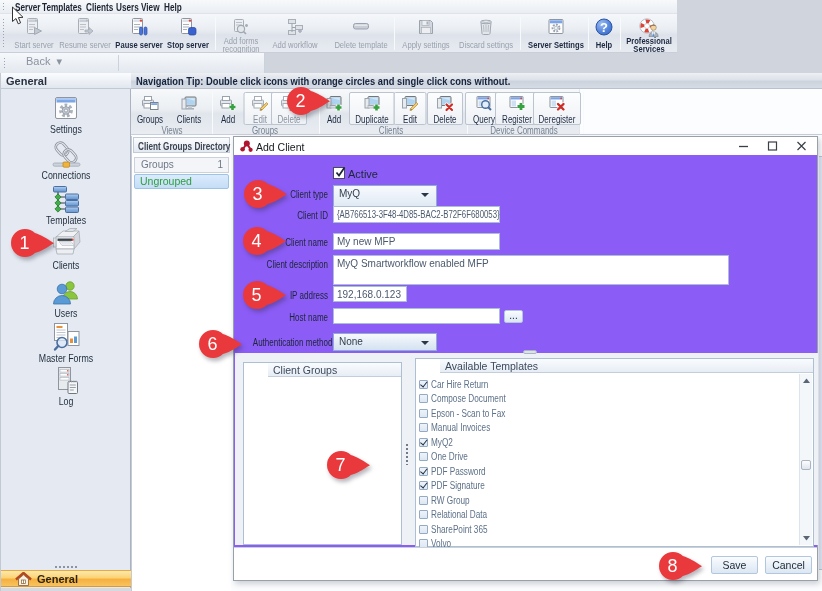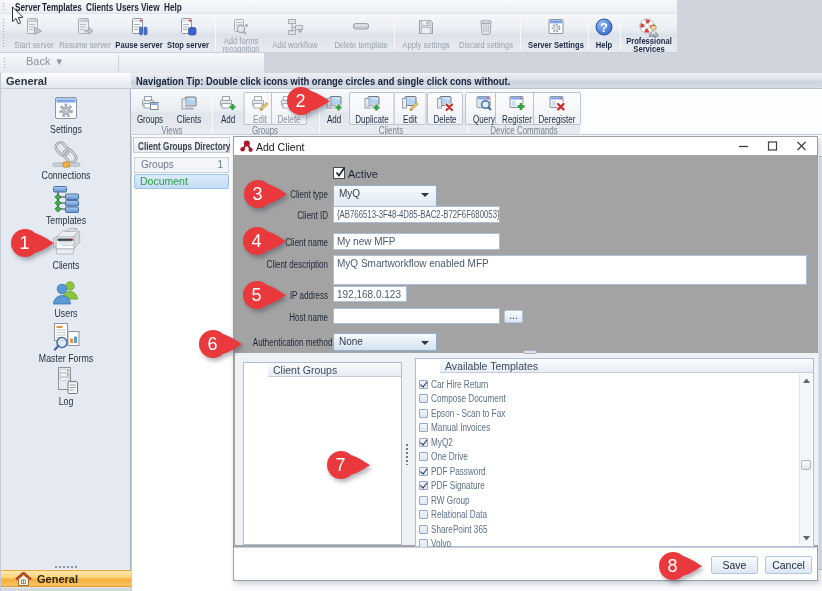--- a/index.html
+++ b/index.html
@@ -71,21 +71,21 @@
   #cgd { left:131px; top:136px; width:100px; height:455px; background:#fff; border-left:1px solid #c4cbd5; }
   #cgdhdr { position:absolute; left:1px; top:1px; width:97px; height:16px;
      background:linear-gradient(#fbfcfe,#e3e9f1); border:1px solid #c2cad6; }
   #cgdhdr span { position:absolute; left:4px; top:2px; font-size:10.5px; font-weight:bold; color:#3c434f; white-space:nowrap; transform:scale(0.78,1); transform-origin:0 50%; }
   #cgdgroups { position:absolute; left:2px; top:21px; width:95px; height:16px; background:#f3f5f8; border:1px solid #ccd2da; font-size:10px; color:#6e7988; }
   #cgdun { position:absolute; left:2px; top:38px; width:95px; height:15px;
      background:linear-gradient(#dcebfc,#c4ddf6); border:1px solid #9cc3e8; border-radius:2px;
      font-size:10.5px; color:#2d9e3e; font-weight:normal; }
 
   
-  #dlg { left:233px; top:136px; width:585px; height:445px; background:#a3a3a3; border:1px solid #9aa0a8; box-shadow:2px 3px 6px rgba(60,70,90,.25); }
+  #dlg { left:233px; top:136px; width:585px; height:445px; background:#8b5cf6; border:1px solid #9aa0a8; box-shadow:2px 3px 6px rgba(60,70,90,.25); }
   #dlgtitle { position:absolute; left:0; top:0; width:100%; height:18px; background:#fff; }
   #dlgtitle .txt { position:absolute; left:22px; top:4px; font-size:10.5px; color:#15181d; }
   .wbtn { position:absolute; top:0px; width:29px; height:18px; color:#333; text-align:center; font-size:11px; line-height:17px; }
   .dlbl { position:absolute; font-size:10px; color:#1c2636; text-align:right; white-space:nowrap; transform:scale(0.8,1); transform-origin:100% 50%; }
   .dinput { position:absolute; border:1px solid #abbed6; background:#fff; font-size:10px; color:#4b5a6d; padding:1px 3px; line-height:13px; }
   .ddrop { position:absolute; border:1px solid #8fadcd; background:linear-gradient(#f7fafd,#e2ebf5 60%,#d3e2f1); font-size:10px; color:#33404f; }
   .ddrop .arr { position:absolute; right:7px; top:7px; width:0; height:0; border-left:4px solid transparent; border-right:4px solid transparent; border-top:4px solid #2b3747; }
 
   #lower { position:absolute; left:1px; top:216px; width:583px; height:192px; background:#eef1f6; }
   .panel { position:absolute; background:#fff; border:1px solid #aebfd4; }
@@ -507,21 +507,21 @@
 
 <div id="cgd" class="abs">
   <div id="cgdhdr">
       <span>Client Groups Directory</span>
     </div>
   <div id="cgdgroups">
       <span style="position:absolute;left:6px;top:1px">Groups</span>
       <span style="position:absolute;right:5px;top:1px">1</span>
     </div>
   <div id="cgdun">
-      <span style="position:absolute;left:5px;top:0px">Document</span>
+      <span style="position:absolute;left:5px;top:0px">Ungrouped</span>
     </div>
 </div>
 
 <div id="dlg" class="abs">
   <div id="dlgtitle">
     <svg style="position:absolute;left:6px;top:3px" width="13" height="12" viewBox="0 0 13 12">
       <path d="M6.8 3.5 L2.8 9.2 M6.8 3.5 L10.8 9.8" stroke="#b01530" stroke-width="2"></path>
       <circle cx="6.8" cy="3.6" r="3" fill="#b01530"></circle>
       <circle cx="2.6" cy="9.3" r="2.3" fill="#b01530"></circle>
       <circle cx="10.6" cy="9.8" r="2.1" fill="#b01530"></circle>
@@ -550,21 +550,21 @@
       <span class="arr"></span>
     </div>
 
   <div class="dlbl" style="left:0;top:73px;width:94px">Client ID</div>
   <div class="dinput" style="left:99px;top:69px;width:167px;height:17px"><span style="display:inline-block;transform:scale(0.78,1);transform-origin:0 50%;white-space:nowrap">{AB766513-3F48-4D85-BAC2-B72F6F680053}</span></div>
 
   <div class="dlbl" style="left:0;top:100px;width:94px">Client name</div>
   <div class="dinput" style="left:99px;top:96px;width:167px;height:17px">My new MFP</div>
 
   <div class="dlbl" style="left:0;top:122px;width:94px">Client description</div>
-  <div class="dinput" style="left:99px;top:118px;width:474px;height:30px">MyQ Smartworkflow enabled MFP</div>
+  <div class="dinput" style="left:99px;top:118px;width:396px;height:30px">MyQ Smartworkflow enabled MFP</div>
 
   <div class="dlbl" style="left:0;top:153px;width:94px">IP address</div>
   <div class="dinput" style="left:99px;top:149px;width:74px;height:16px">192,168.0.123</div>
 
   <div class="dlbl" style="left:0;top:175px;width:94px">Host name</div>
   <div class="dinput" style="left:99px;top:171px;width:167px;height:16px"></div>
   <div class="dbtn" style="left:270px;top:173px;width:19px;height:13px;line-height:10px;font-size:10px">...</div>
 
   <div class="dlbl" style="left:0;top:200px;width:94px">Authentication method</div>
   <div class="ddrop" style="left:99px;top:196px;width:104px;height:18px">

